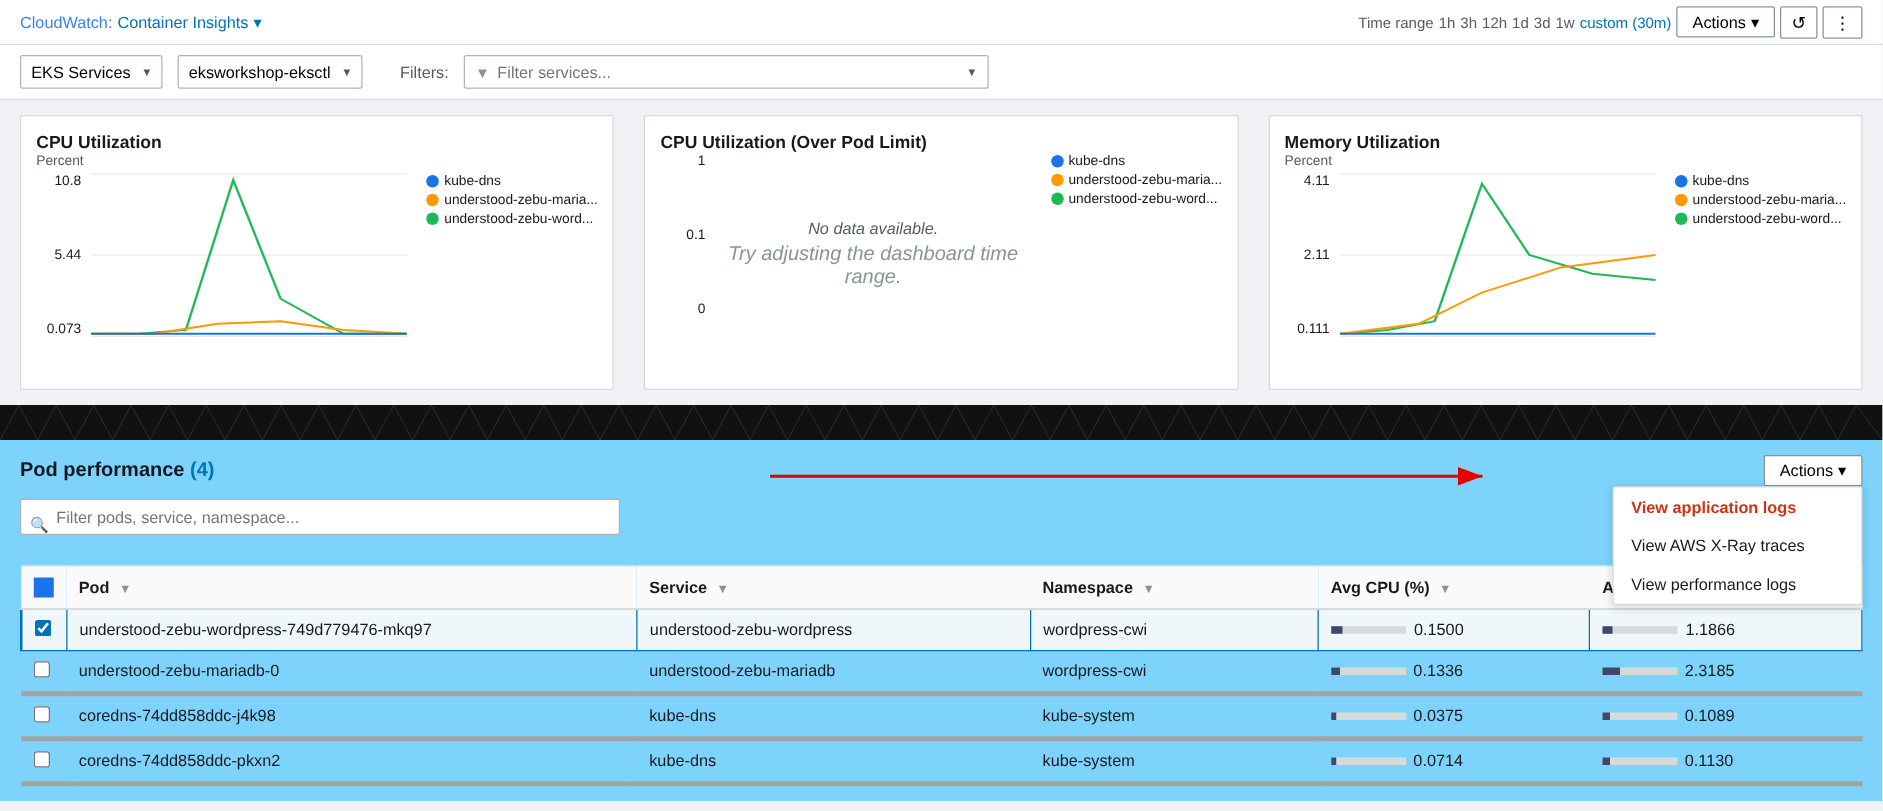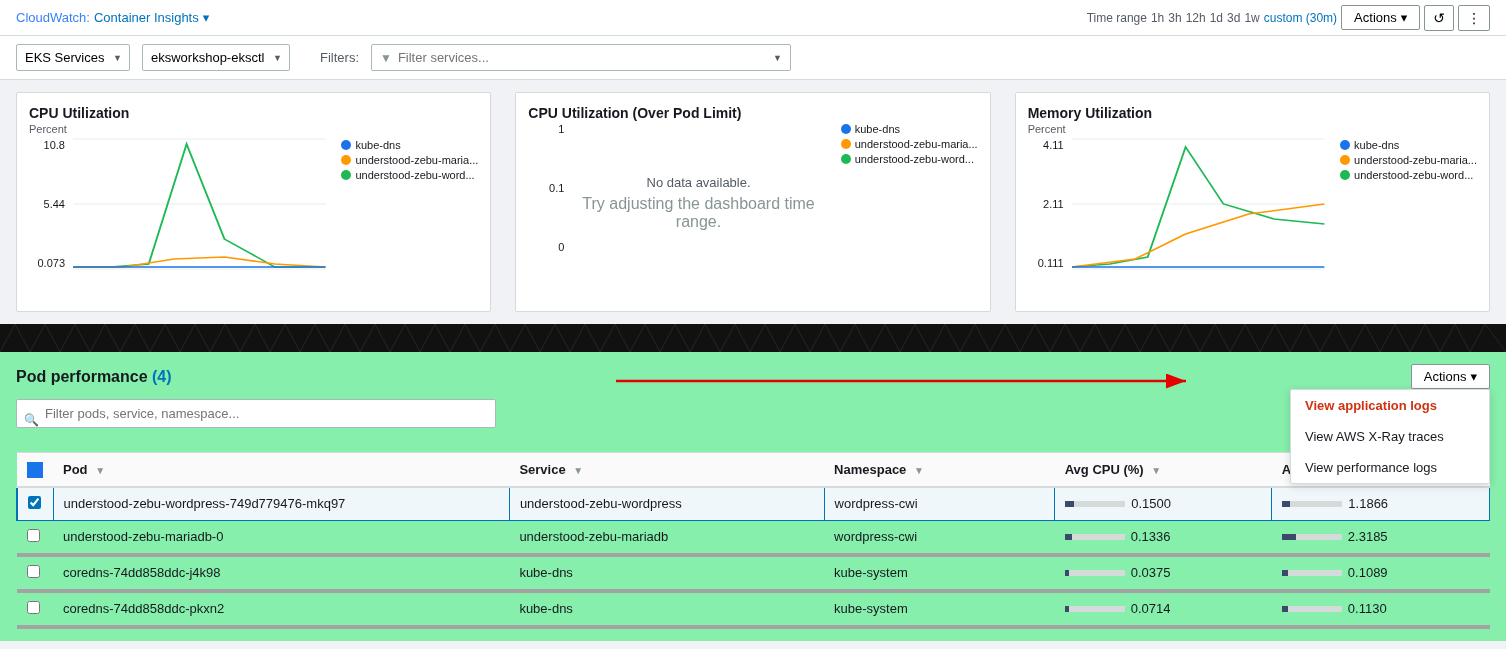--- a/index.html
+++ b/index.html
@@ -128,25 +128,25 @@
     .chart-title { font-size: 14px; font-weight: 600; margin-bottom: 2px; }
     .chart-y-label { font-size: 11px; color: #545b64; margin-bottom: 4px; }
     .chart-body { display: flex; gap: 8px; }
     .chart-values { display: flex; flex-direction: column; justify-content: space-between; font-size: 11px; color: #16191f; min-width: 36px; text-align: right; height: 130px; }
     .chart-area { flex: 1; position: relative; height: 130px; }
     .chart-legend { font-size: 11px; color: #16191f; display: flex; flex-direction: column; gap: 3px; margin-left: 8px; }
     .legend-item { display: flex; align-items: center; gap: 4px; white-space: nowrap; }
     .legend-dot { width: 10px; height: 10px; border-radius: 50%; flex-shrink: 0; }
     .no-data-text { font-size: 13px; color: #545b64; text-align: center; padding: 30px 10px 5px; }
     .no-data-sub { font-size: 16px; color: #879596; text-align: center; }
-    .no-data-container { display: flex; flex-direction: column; align-items: center; justify-content: center; height: 130px; }
+    .no-data-container { display: flex; flex-direction: column; align-items: center; justify-content: center; height: 130px; font-style: italic; }
 
     
     .pod-section {
-      background: #86efac;
+      background: #7dd3fc;
       padding: 12px 16px;
     }
     .pod-section-header {
       display: flex;
       align-items: center;
       justify-content: space-between;
       margin-bottom: 10px;
     }
     .pod-section-title { font-size: 16px; font-weight: 600; }
     .pod-count { color: #0073bb; font-weight: 400; }

